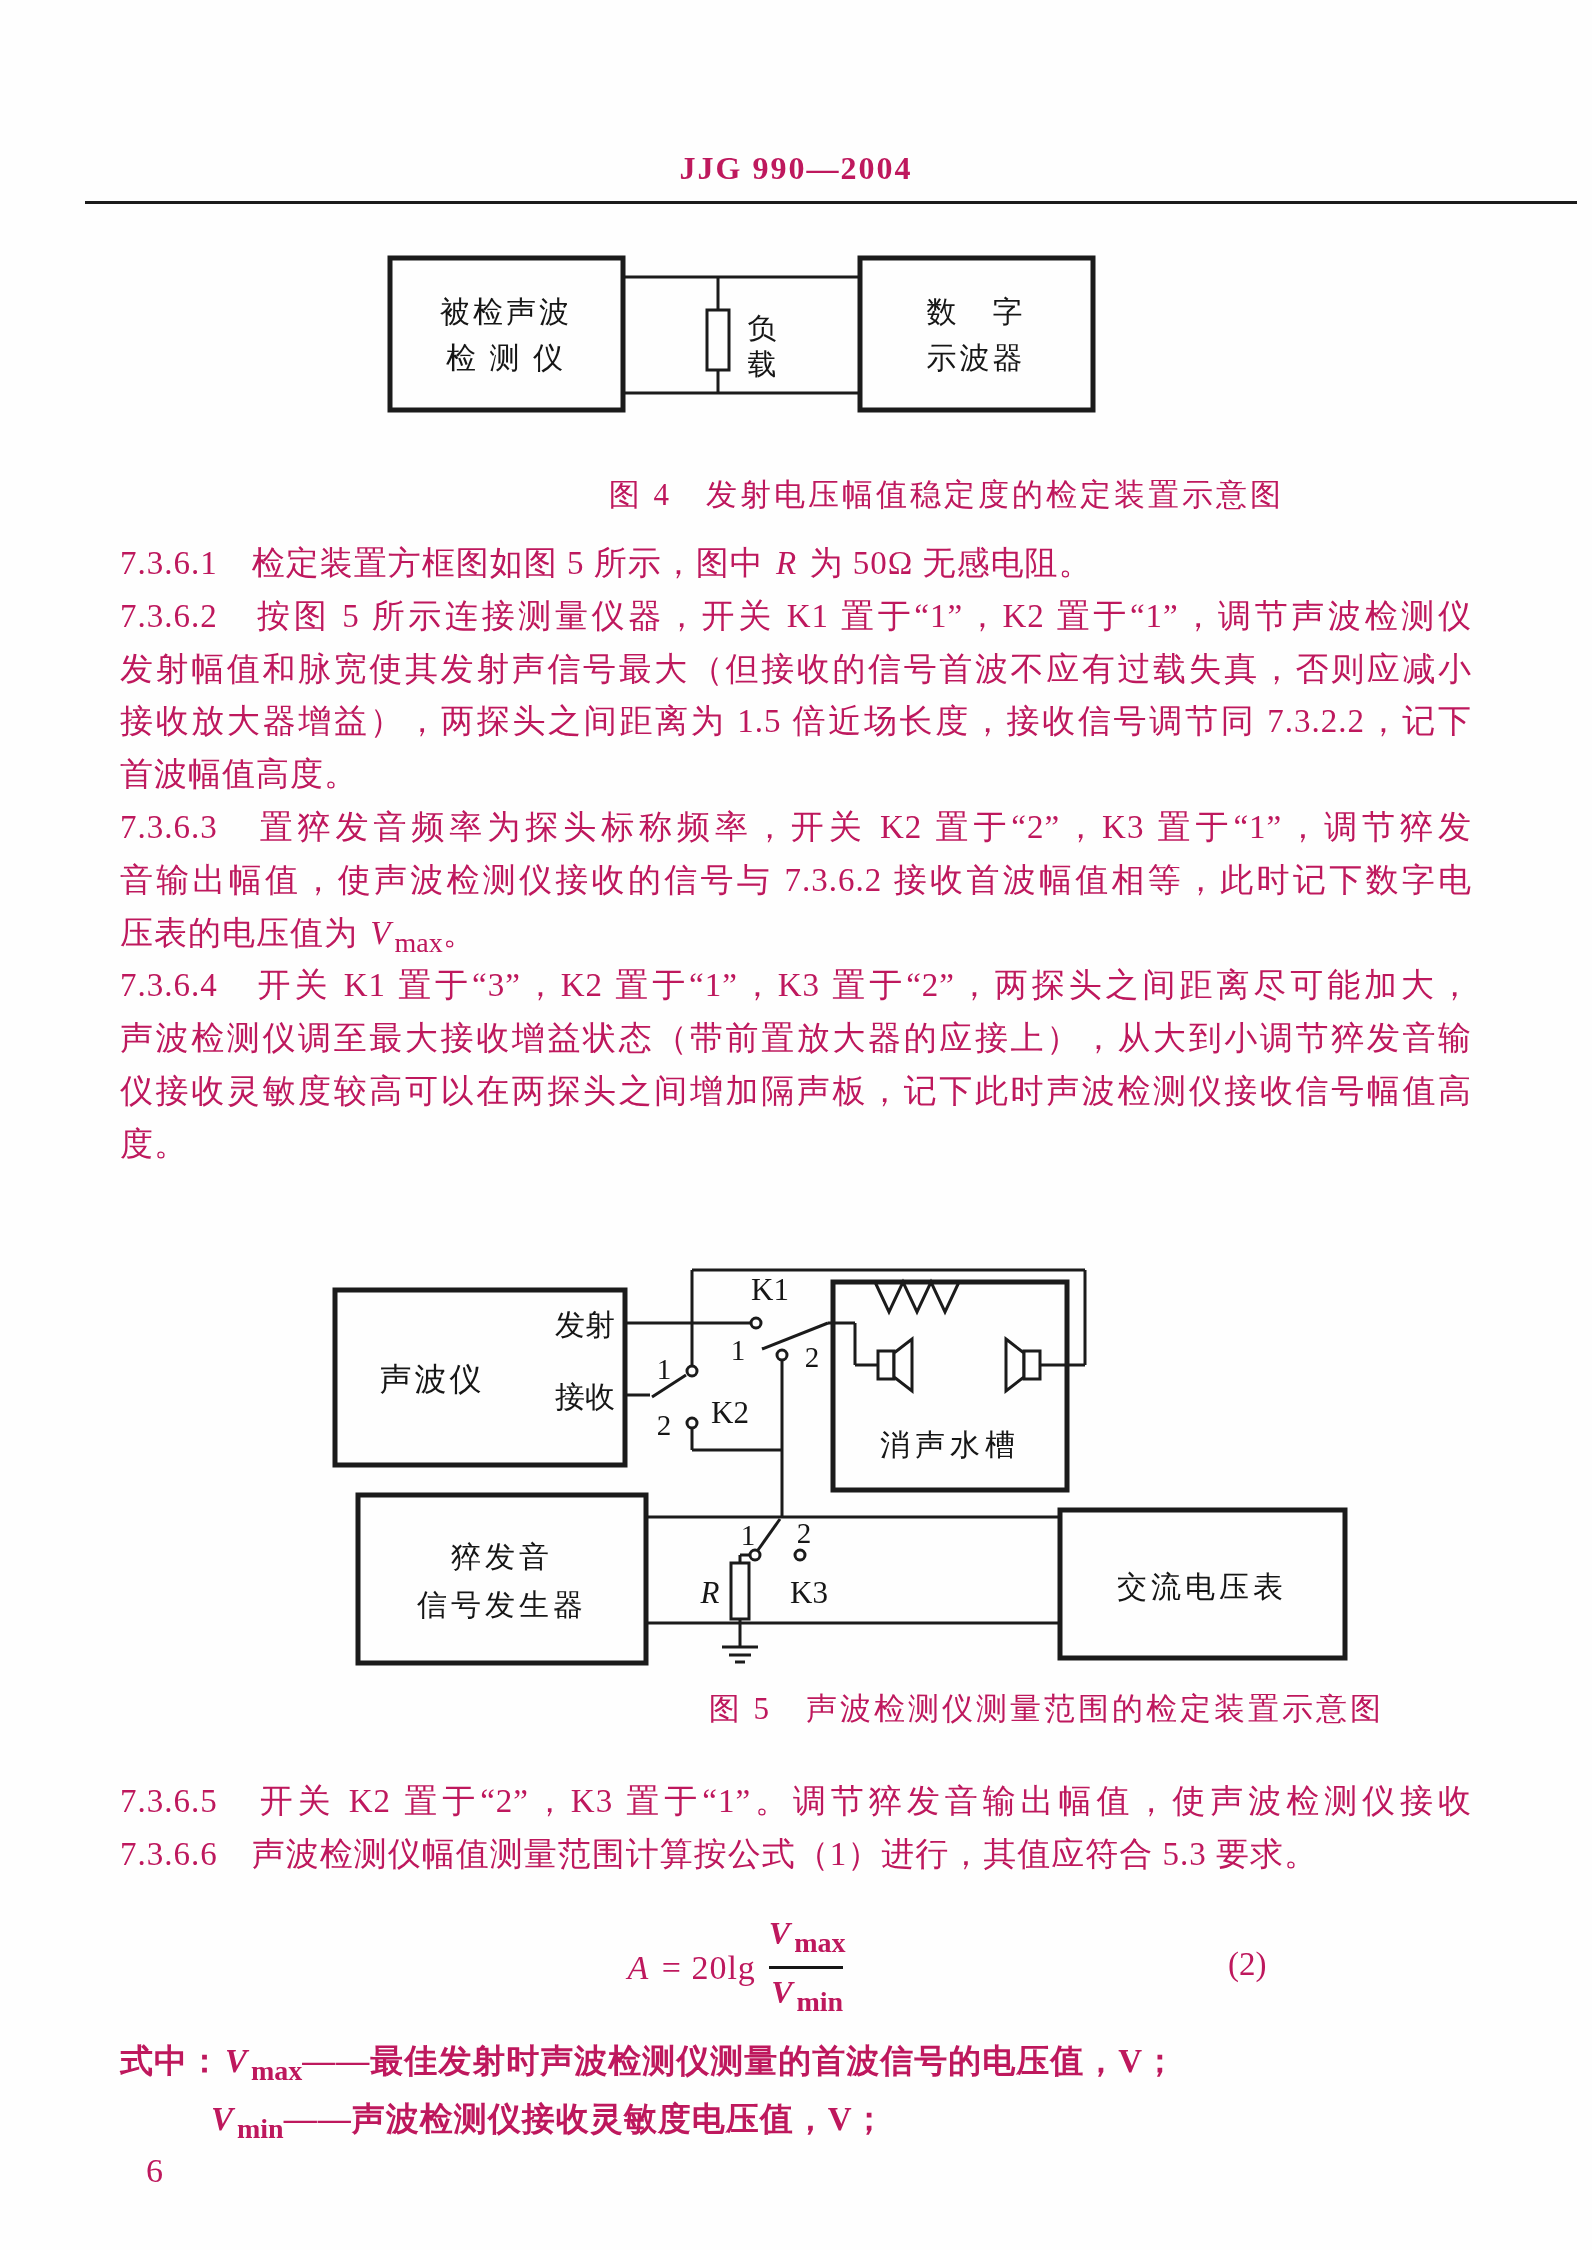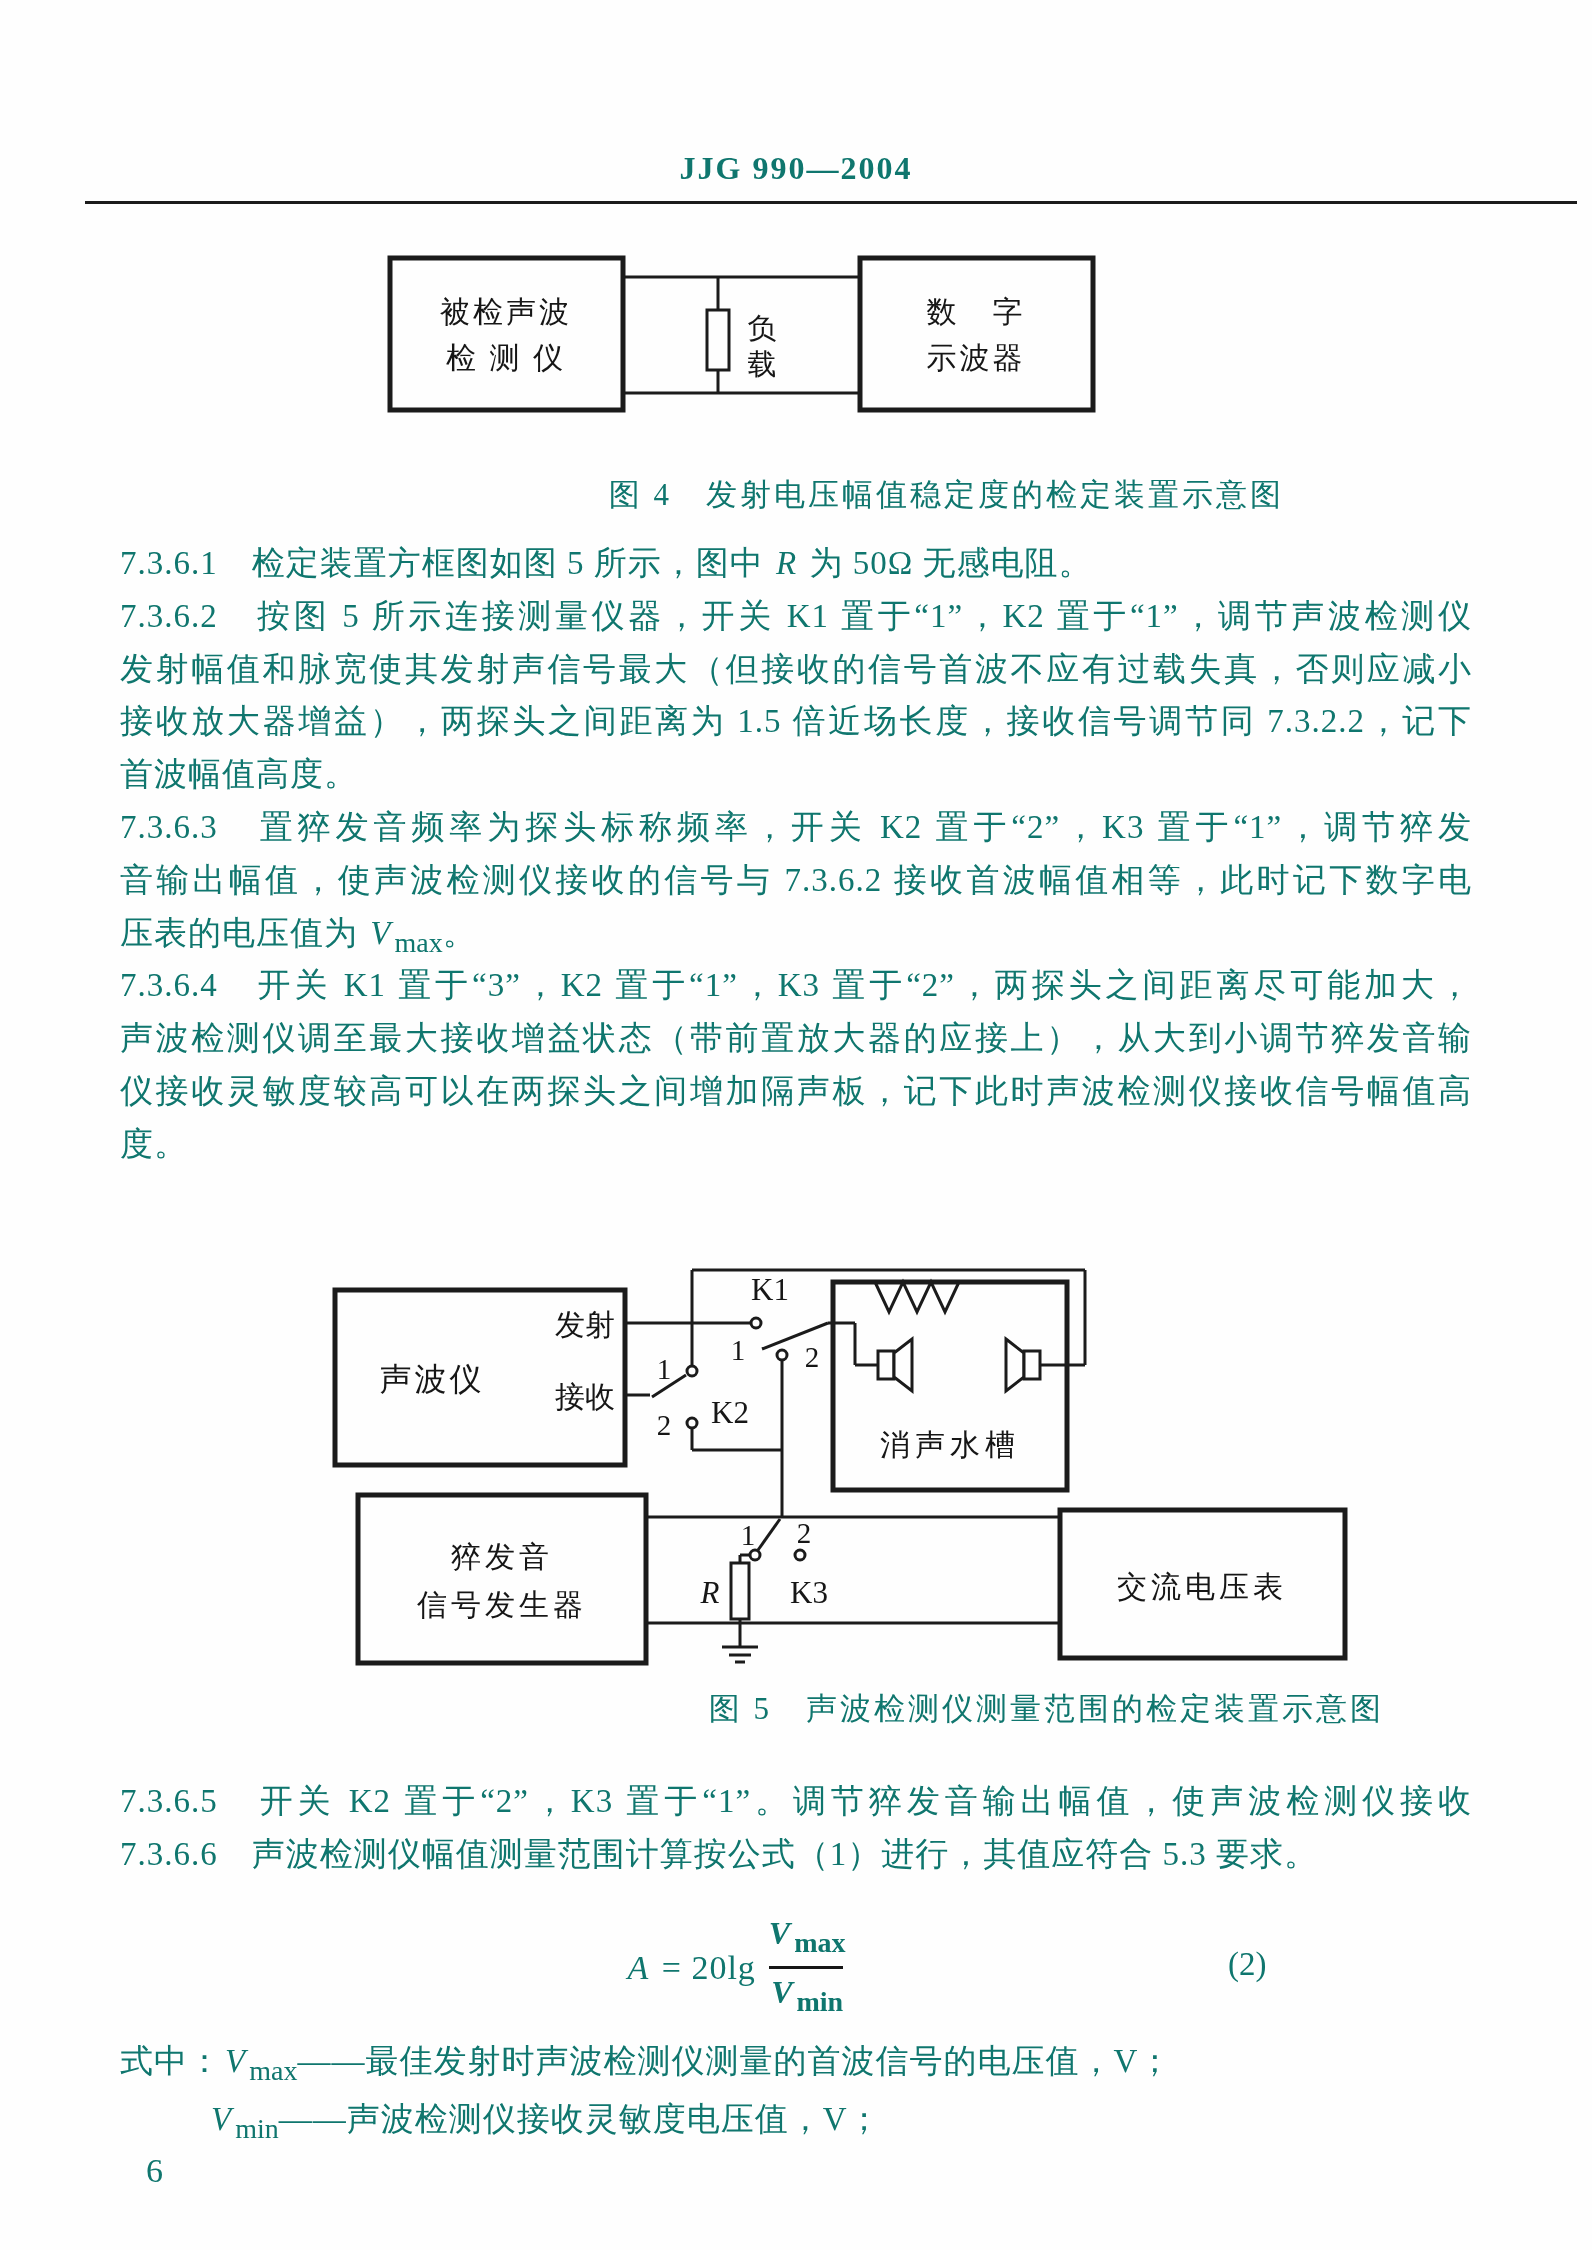--- a/index.html
+++ b/index.html
@@ -1,37 +1,37 @@
 <!DOCTYPE html>
 <html><head>
 <meta charset="utf-8">
 <style>
   html,body{margin:0;padding:0;background:#e8e8e8;}
   .page{
     position:relative;width:1592px;height:2250px;background:#fefefe;
-    font-family:"Liberation Serif","DejaVu Serif",serif;color:#0f766e;
+    font-family:"Liberation Serif","DejaVu Serif",serif;color:#be185d;
     margin:0 auto;overflow:hidden;
   }
   .doc-title{
     position:absolute;top:150px;left:0;width:1592px;text-align:center;
     font-size:32px;font-weight:bold;letter-spacing:2px;
   }
   .rule{position:absolute;top:201px;left:85px;width:1492px;height:3px;background:#1b1b1b;}
   .fig-svg{position:absolute;left:0;}
   #fig4-svg{top:250px;}
   #fig5-svg{top:1255px;}
   .fig-caption{
     position:absolute;text-align:right;font-size:31px;letter-spacing:3px;
   }
   #fig4-caption{top:474px;left:0;width:1284px;}
   #fig5-caption{top:1688px;left:12px;width:1372px;}
   .textblock{position:absolute;left:120px;width:1352px;font-size:33px;letter-spacing:1px;}
   #block-a{top:537px;}
   #block-b{top:1775px;}
-  #block-c{top:2032px;}
+  #block-c{top:2032px;font-weight:bold;}
   .tline{line-height:52.8px;height:52.8px;white-space:nowrap;}
   #block-c .tline{line-height:58px;height:58px;}
   .tline.cont{white-space:normal;text-align:justify;text-align-last:justify;height:52.8px;overflow:hidden;}
   .tline.indent{padding-left:88px;}
   .var{font-style:italic;font-family:"Liberation Serif",serif;padding:0 3px;}
   sub.sub{font-size:28px;font-style:normal;vertical-align:-8px;letter-spacing:0;}
   .formula-row{
     position:absolute;top:1912px;left:0;width:1470px;
     display:flex;justify-content:center;align-items:center;
     font-size:34px;letter-spacing:1px;

